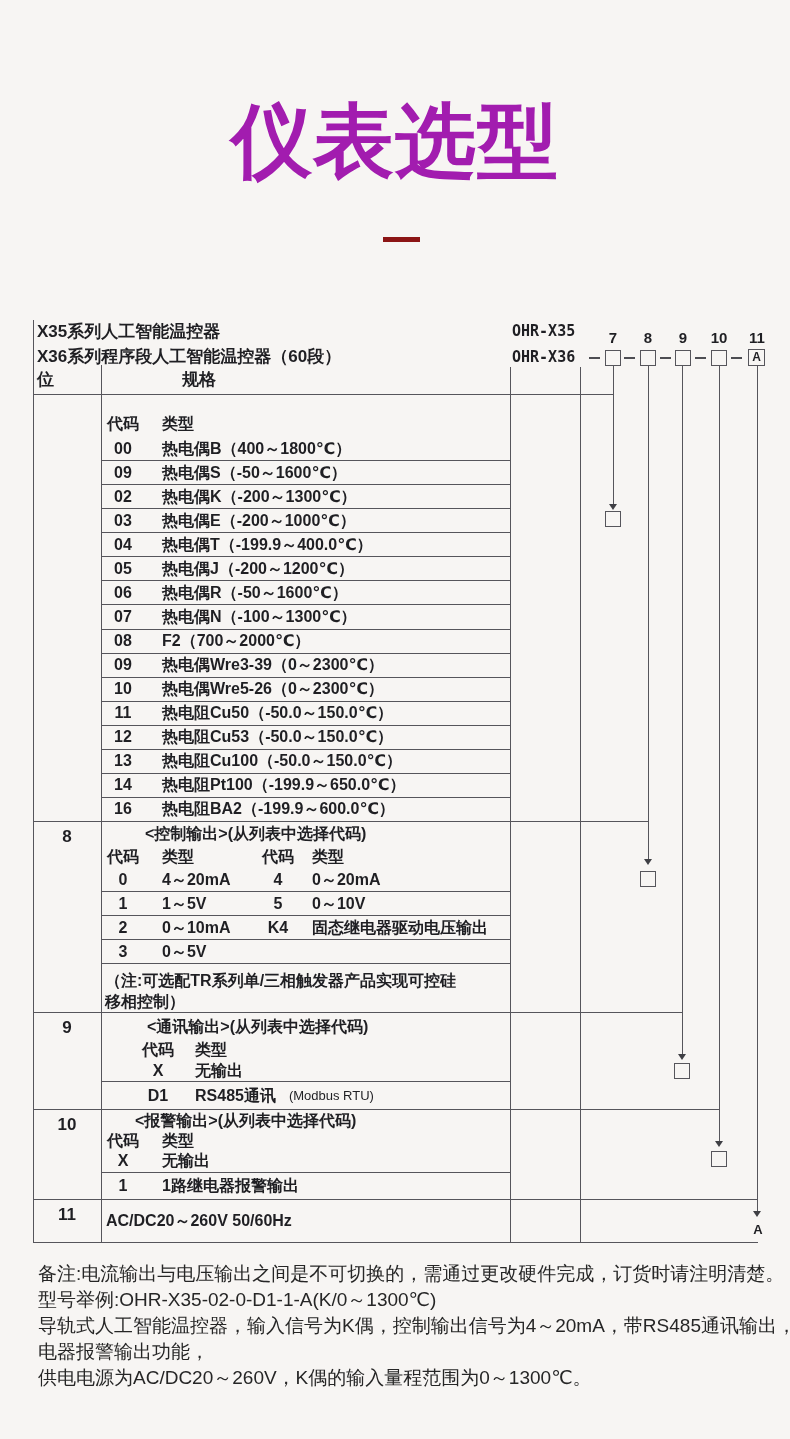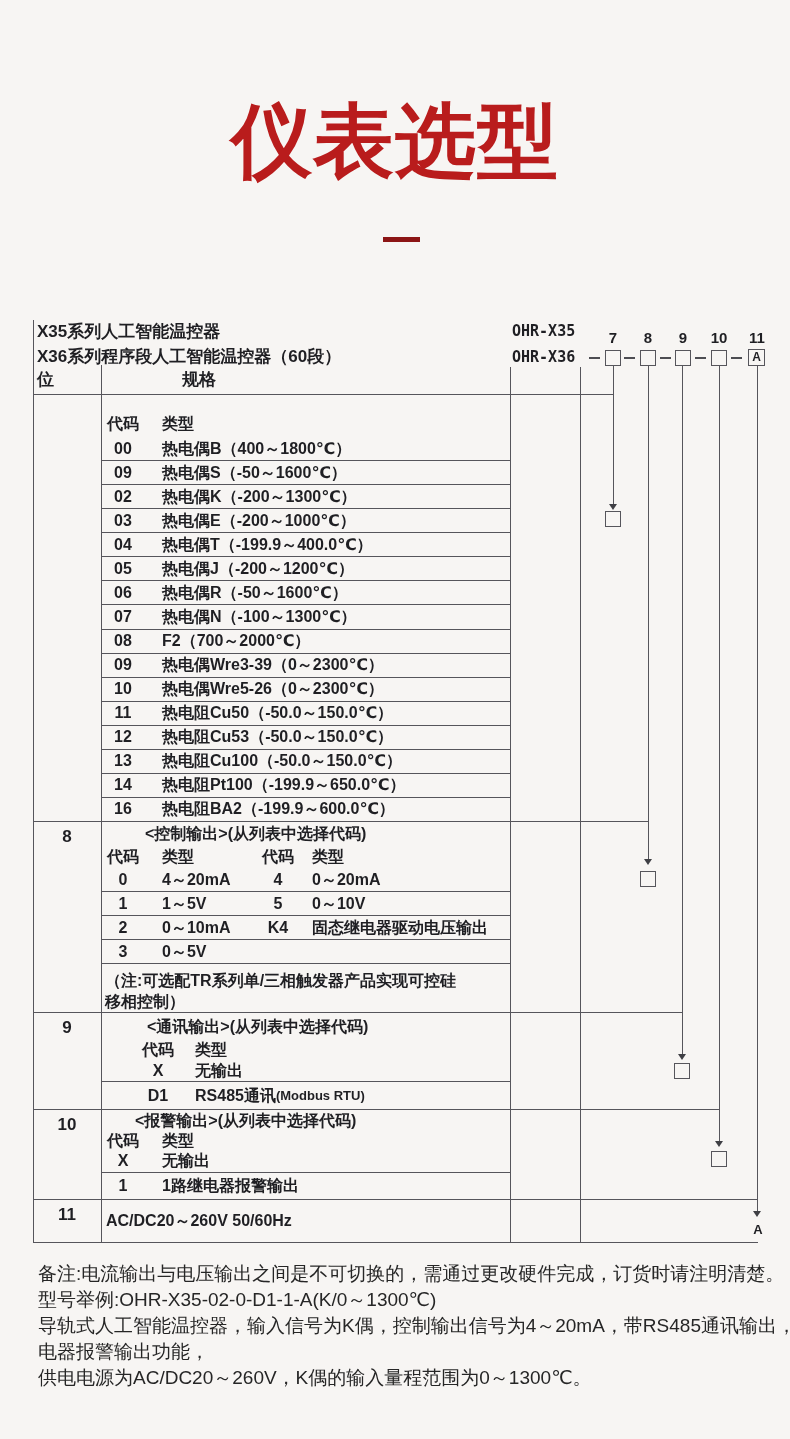--- a/index.html
+++ b/index.html
@@ -19,21 +19,21 @@
     color:var(--ink);
     margin:0 auto;
   }
   .abs{position:absolute;}
   
   .main-title{
     left:0;right:0;top:101px;
     text-align:center;
     font-size:81px;font-weight:bold;
     letter-spacing:1px;line-height:1;
-    color:#b91c1c;
+    color:#a21caf;
   }
   .title-dash{left:383px;top:237px;width:37px;height:5px;background:var(--accent);}
   
   .series{font-size:17px;font-weight:bold;line-height:20px;white-space:nowrap;}
   .series1{left:37px;top:322px;}
   .series2{left:37px;top:347px;}
   .ohr{font-family:"DejaVu Sans Mono","Liberation Mono",monospace;font-size:15px;font-weight:bold;white-space:nowrap;}
   .ohr1{left:512px;top:322px;}
   .ohr2{left:512px;top:348px;}
   
@@ -88,21 +88,21 @@
   .col2-type{margin-left:14px;flex:none;}
   .s8-note{padding:6px 0 0 3px;font-size:16px;line-height:21px;font-weight:bold;}
   
   .g-s9{height:97px;}
   .s9-title{height:27px;padding-left:45px;}
   .s9-head{height:20px;}
   .s9-row1{height:22px;border-bottom:1px solid var(--line);}
   .s9-row2{flex:1;}
   .col9-code{margin-left:36px;width:40px;text-align:center;flex:none;}
   .col9-type{margin-left:17px;flex:none;}
-  .mod-small{font-size:13px;font-weight:bold;}
+  .mod-small{font-size:13px;font-weight:normal;margin-left:13px;}
   
   .g-s10{height:90px;}
   .s10-title{height:22px;padding-left:33px;}
   .s10-head{height:18px;}
   .s10-row1{height:23px;border-bottom:1px solid var(--line);}
   .s10-row2{flex:1;}
   
   .g-s11{height:43px;}
   .s11-row1{height:22px;border-bottom:1px solid var(--line);padding-left:4px;}
   .s11-row2{flex:1;padding-left:4px;}

